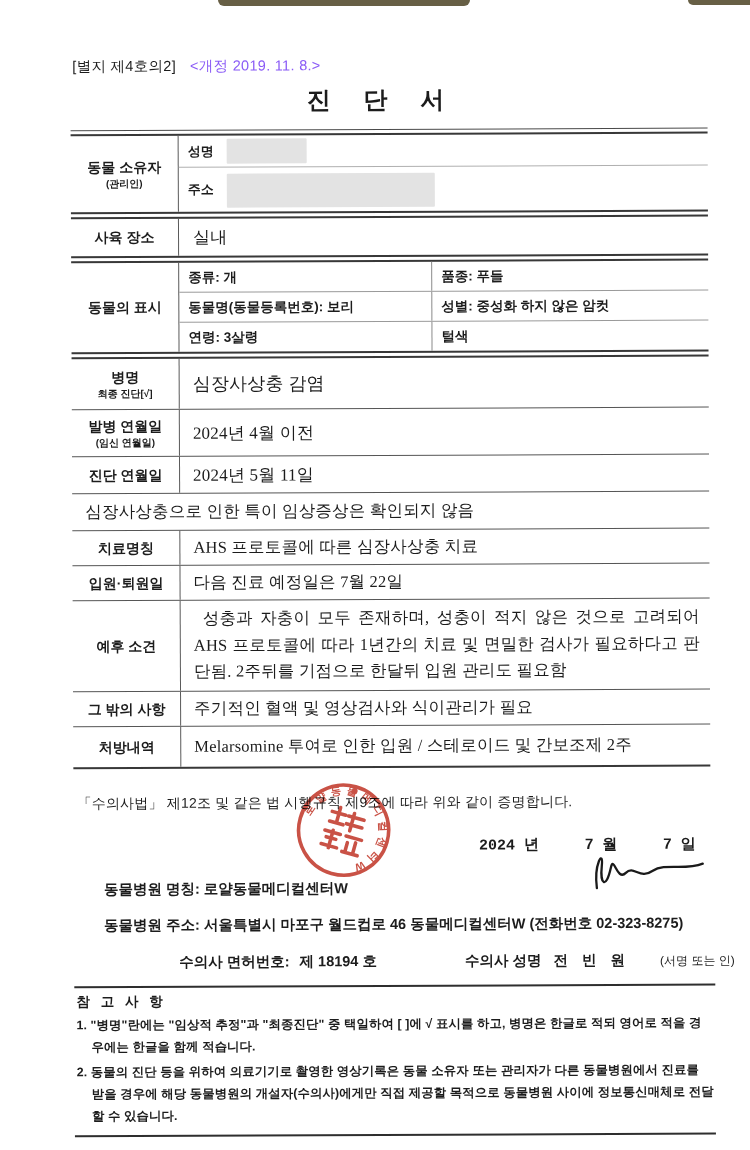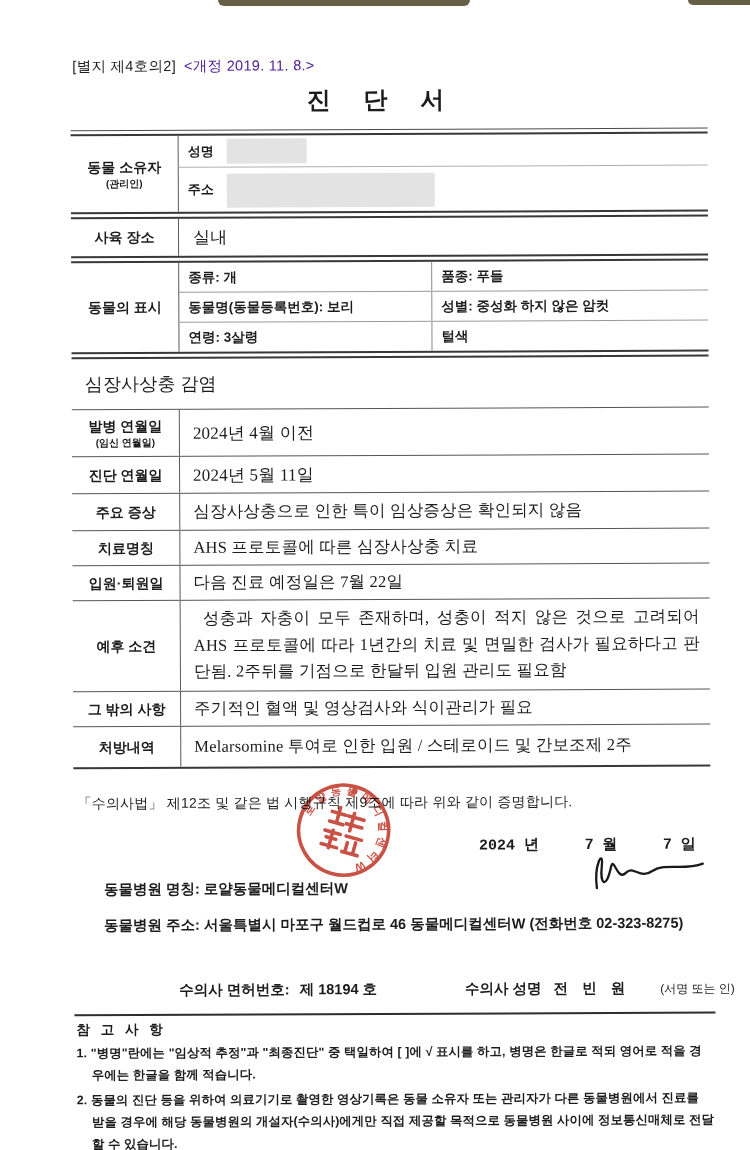--- a/index.html
+++ b/index.html
@@ -8,21 +8,21 @@
     font-family:"Liberation Sans","DejaVu Sans",sans-serif;color:#1c1c1c;
     -webkit-font-smoothing:antialiased;
   }
   .scan-shadow{position:absolute;background:#675f45;z-index:5;}
   .shadow-mid{left:218px;top:0;width:252px;height:6px;border-radius:0 0 14px 14px;}
   .shadow-right{left:688px;top:0;width:62px;height:5px;border-radius:0 0 0 10px;}
 
   .sheet{position:absolute;left:0;top:0;width:750px;transform:rotate(-0.25deg);transform-origin:50% 0;}
 
   .header{padding:56px 0 0 72px;font-size:14.5px;letter-spacing:.3px;}
-  .revision{color:#4c1d95;margin-left:8px;}
+  .revision{color:#8b5cf6;margin-left:14px;}
   .doc-title{text-align:center;font-size:24px;font-weight:bold;letter-spacing:13px;margin-top:9px;padding-left:13px;}
 
   .doc-table{margin:13px 0 0 70px;width:637px;}
   .pre-line{border-top:1.5px solid #4a4a4a;margin-bottom:3px;}
   .sec{border-top:2px solid #383838;border-bottom:2px solid #383838;}
   .gap{height:3px;}
 
   .lblcol{width:107px;flex:0 0 107px;border-right:1.3px solid #5a5a5a;display:flex;flex-direction:column;
     justify-content:center;align-items:center;text-align:center;font-weight:600;font-size:14px;line-height:1.35;}
   .l2:empty{display:none;}
@@ -67,21 +67,21 @@
   .date-line{text-align:right;margin:24px 58px 0 0;font-size:15px;font-weight:600;}
   .date-line .num{margin-left:46px;}
   .date-line .num:first-child{margin-left:0;font-family:Liberation Mono, monospace;}
   .date-line .unit{margin-left:9px;}
 
   .hosp-line{margin:24px 0 0 100px;font-size:14.5px;font-weight:600;position:relative;z-index:2;}
   .hosp-line + .hosp-line{margin-top:17px;}
   .license-line{margin:18px 0 0 175px;font-size:14.5px;font-weight:600;display:flex;align-items:baseline;position:relative;z-index:2;}
   .license-no{margin-left:10px;}
   .vet-label{margin-left:88px;}
-  .vet-name{margin-left:12px;letter-spacing:5px;margin-top:28px;}
+  .vet-name{margin-left:12px;letter-spacing:5px;}
   .sign-note{margin-left:30px;font-size:12px;font-weight:500;}
 
   .stamp{position:absolute;left:291px;top:781px;z-index:3;opacity:.88;mix-blend-mode:multiply;}
   .signature{position:absolute;left:583px;top:843px;z-index:4;}
 
   .notes{margin:14px 0 0 70px;width:637px;border-top:2.5px solid #2e2e2e;border-bottom:2.5px solid #2e2e2e;
     padding:5px 2px 7px 2px;}
   .notes-title{font-size:13.5px;font-weight:700;letter-spacing:3.5px;}
   .note-item{font-size:12.4px;font-weight:600;line-height:1.78;margin-top:3px;padding-left:15px;text-indent:-15px;letter-spacing:.1px;}
 </style>
@@ -140,39 +140,40 @@
         <div class="a-row">
           <div class="a-cell a-left">연령: 3살령</div>
           <div class="a-cell a-right">털색</div>
         </div>
       </div>
     </div>
     <div class="gap"></div>
 
     <div class="sec">
       <div class="drow r1">
+        <div class="lblcol">
+            <span>병명</span>
+            <span class="l2">최종 진단[√]</span>
+          </div>
         <div class="dval big">심장사상충 감염</div>
       </div>
       <div class="drow r2">
         <div class="lblcol">
             <span>발병 연월일</span>
             <span class="l2">(임신 연월일)</span>
           </div>
         <div class="dval mid">2024년 4월 이전</div>
       </div>
       <div class="drow r3">
         <div class="lblcol">
             <span>진단 연월일</span>
           </div>
         <div class="dval mid">2024년 5월 11일</div>
       </div>
       <div class="drow r4">
-        <div class="lblcol">
-            <span>주요 증상</span>
-          </div>
         <div class="dval">심장사상충으로 인한 특이 임상증상은 확인되지 않음</div>
       </div>
       <div class="drow r5">
         <div class="lblcol">
             <span>치료명칭</span>
           </div>
         <div class="dval">AHS 프로토콜에 따른 심장사상충 치료</div>
       </div>
       <div class="drow r6">
         <div class="lblcol">

